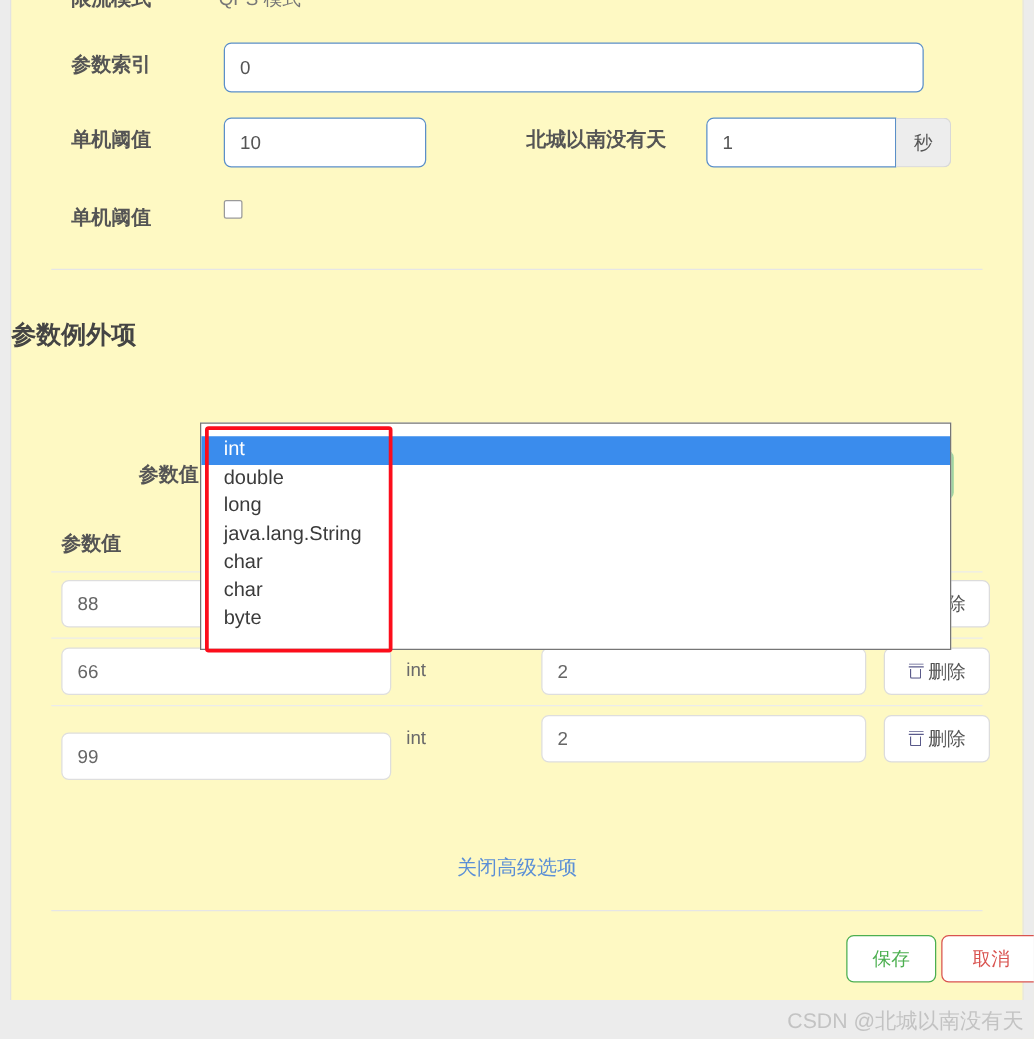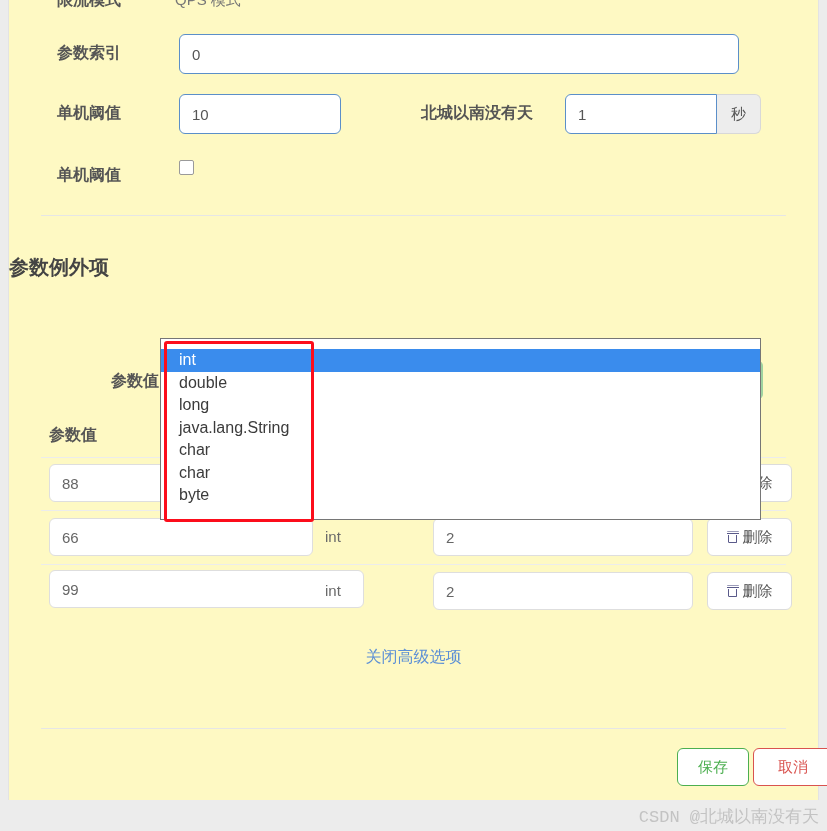--- a/index.html
+++ b/index.html
@@ -272,21 +272,20 @@
     color: #d9534f;
   }
 
   .watermark {
     position: absolute;
     right: 8px;
     bottom: 3px;
     font-size: 17px;
     color: #c3c3c3;
     white-space: nowrap;
-    font-family: Liberation Mono, monospace;
   }
   .top-cut {
     position: absolute;
     left: 0; top: 0;
     width: 100%;
     height: 14px;
     overflow: hidden;
   }
   .top-cut .lbl-cut {
     position: absolute;
@@ -366,30 +365,30 @@
     <input class="txt-input plain" style="left: 424px; top: 2px; width: 260px; height: 38px;" value="2">
     <div class="btn-del" style="left:698px; top:2px; width:85px; height:38px;">
       <span class="trash"></span>
       <span>删除</span>
     </div>
   </div>
 
   <div class="row-line" style="top:564px;"></div>
 
   <div class="form-row" style="top:570px;">
-    <input class="txt-input plain" style="left: 40px; top: 0; width: 315px; height: 38px;" value="99">
+    <input class="txt-input plain" style="left: 40px; top: 16px; width: 264px; height: 38px;" value="99">
     <div class="cell-type" style="left:316px; top:12px;">int</div>
     <input class="txt-input plain" style="left: 424px; top: 2px; width: 260px; height: 38px;" value="2">
     <div class="btn-del" style="left:698px; top:2px; width:85px; height:38px;">
       <span class="trash"></span>
       <span>删除</span>
     </div>
   </div>
 
-  <div class="link-toggle" style="top:647px;">关闭高级选项</div>
+  <div class="link-toggle" style="top:684px;">关闭高级选项</div>
 
   <div class="divider" style="top:728px;"></div>
 
   <div class="btn-outline btn-save" style="left:668px; top:748px; width:72px; height:38px;">保存</div>
   <div class="btn-outline btn-cancel" style="left:744px; top:748px; width:80px; height:38px;">取消</div>
 
   <div class="dropdown" style="left:151px; top:338px; width:601px; height:182px;">
     <div class="dd-pad"></div>
     <div class="dd-item sel">int</div>
     <div class="dd-item">double</div>

